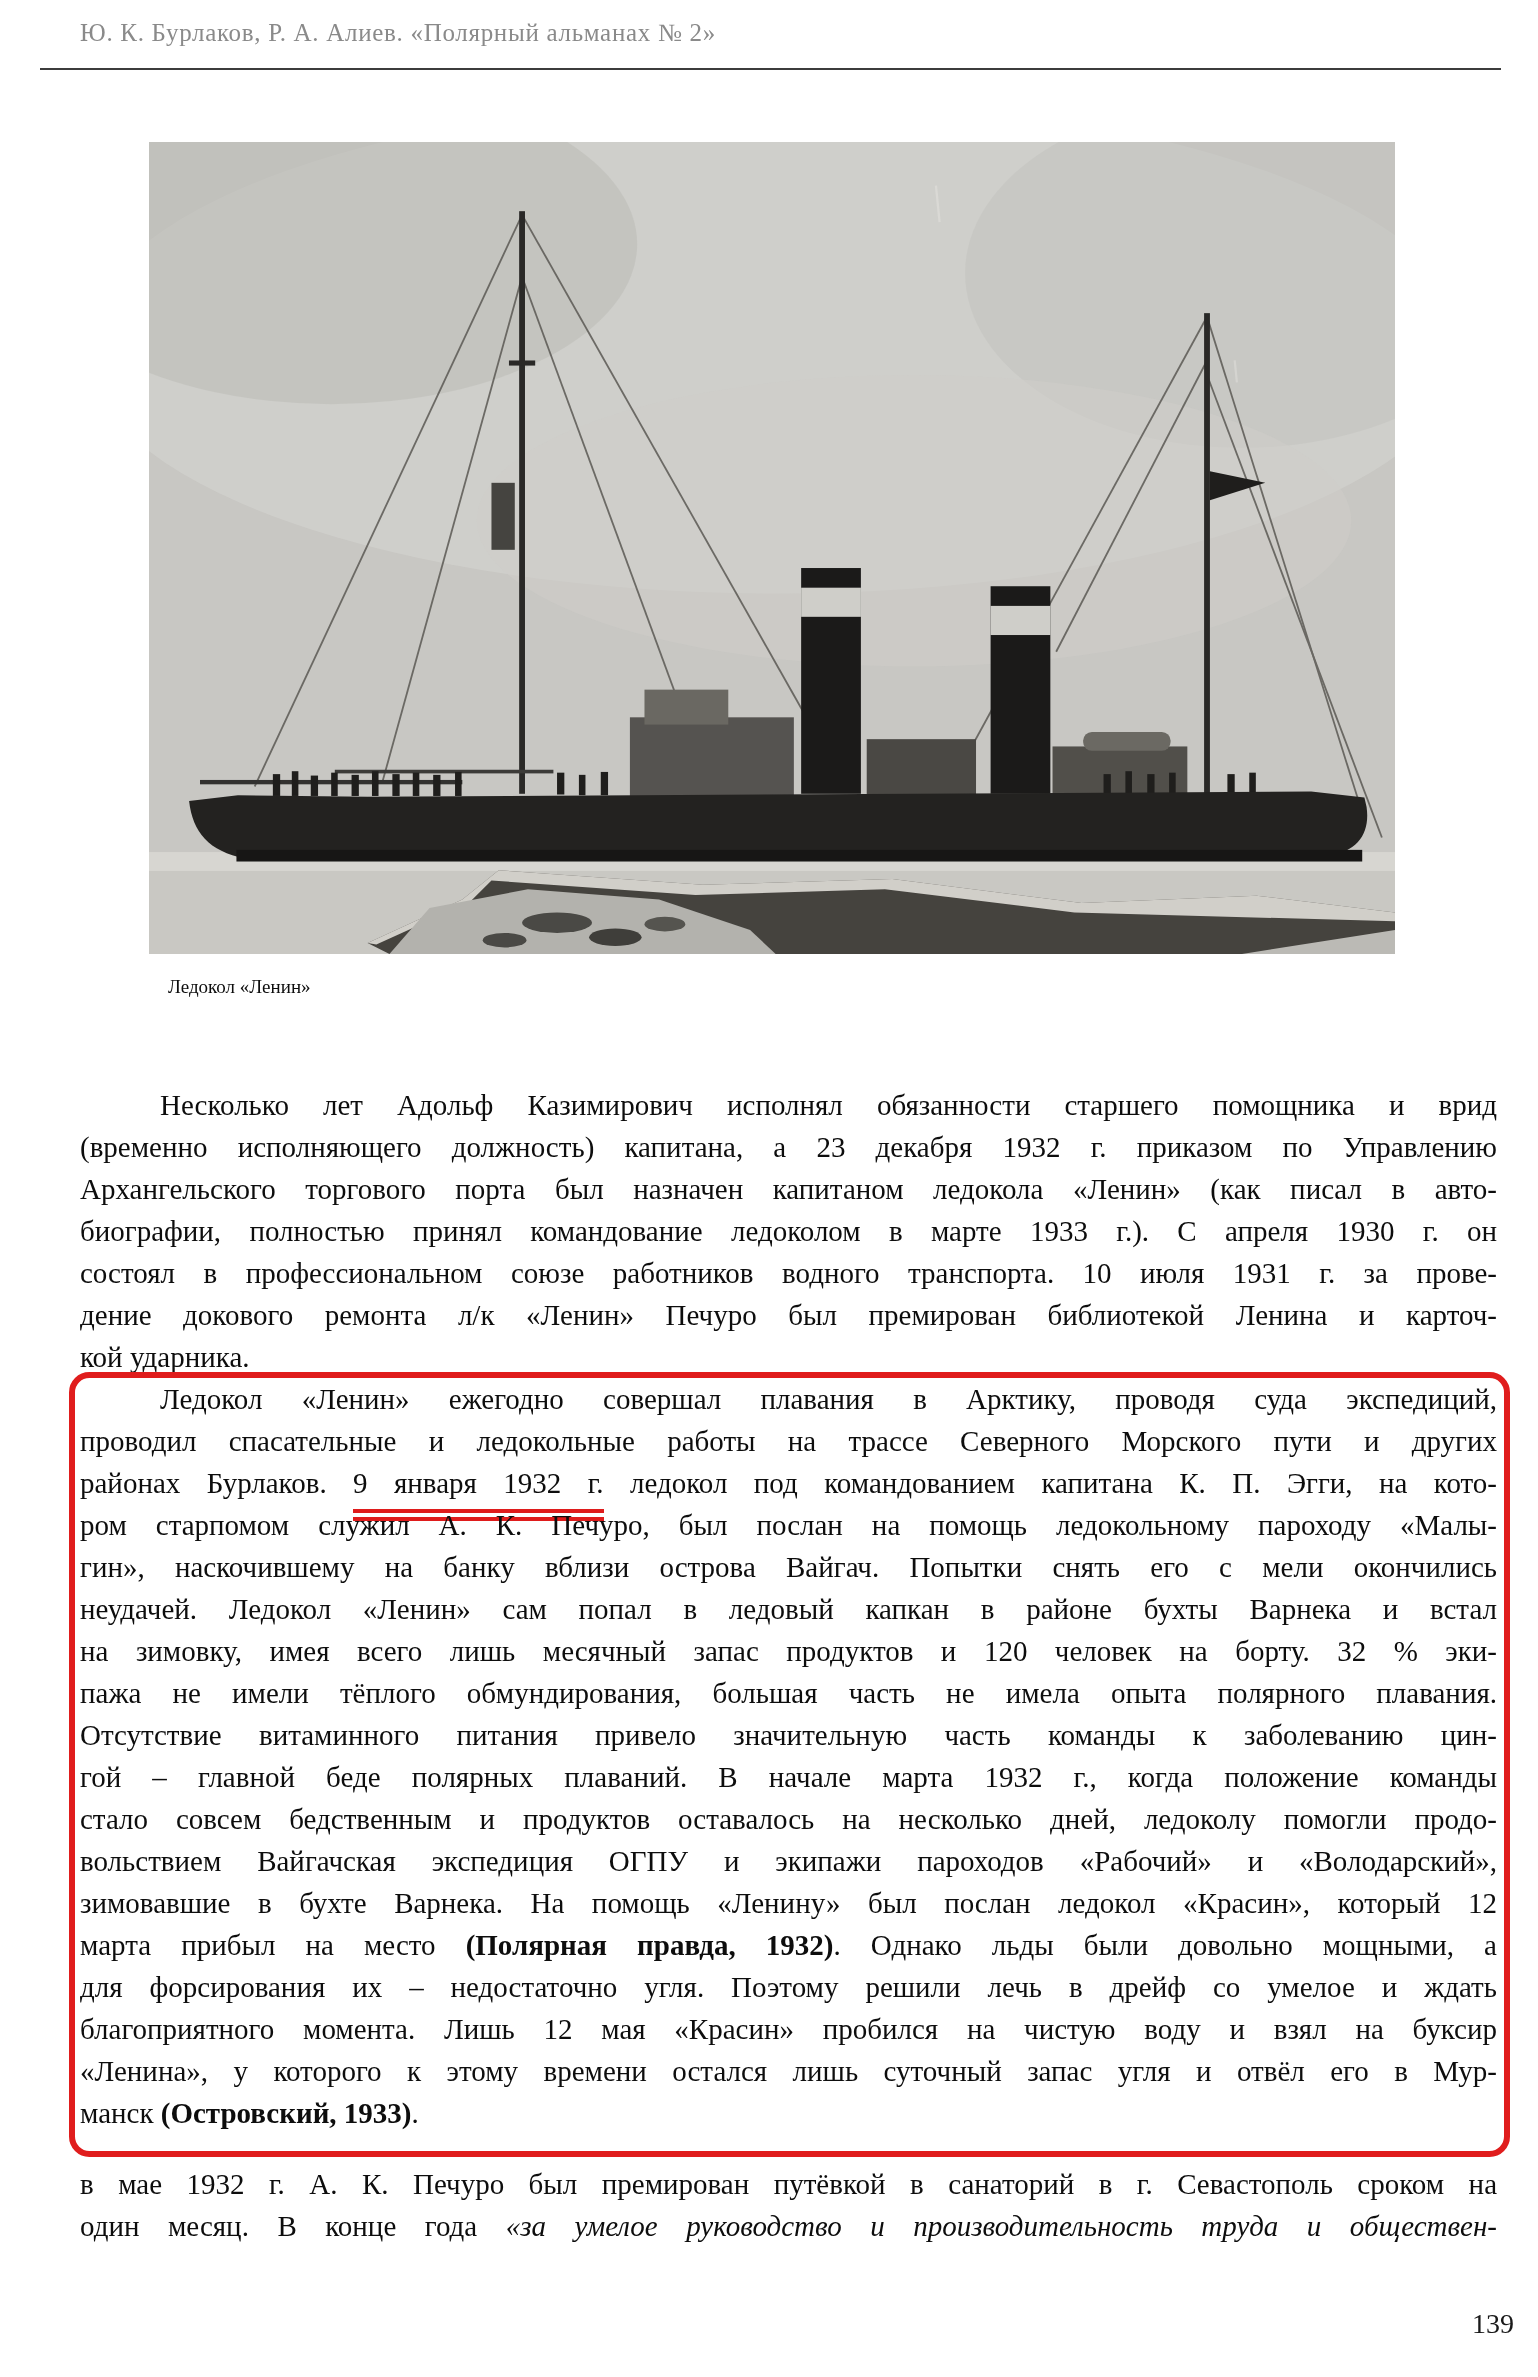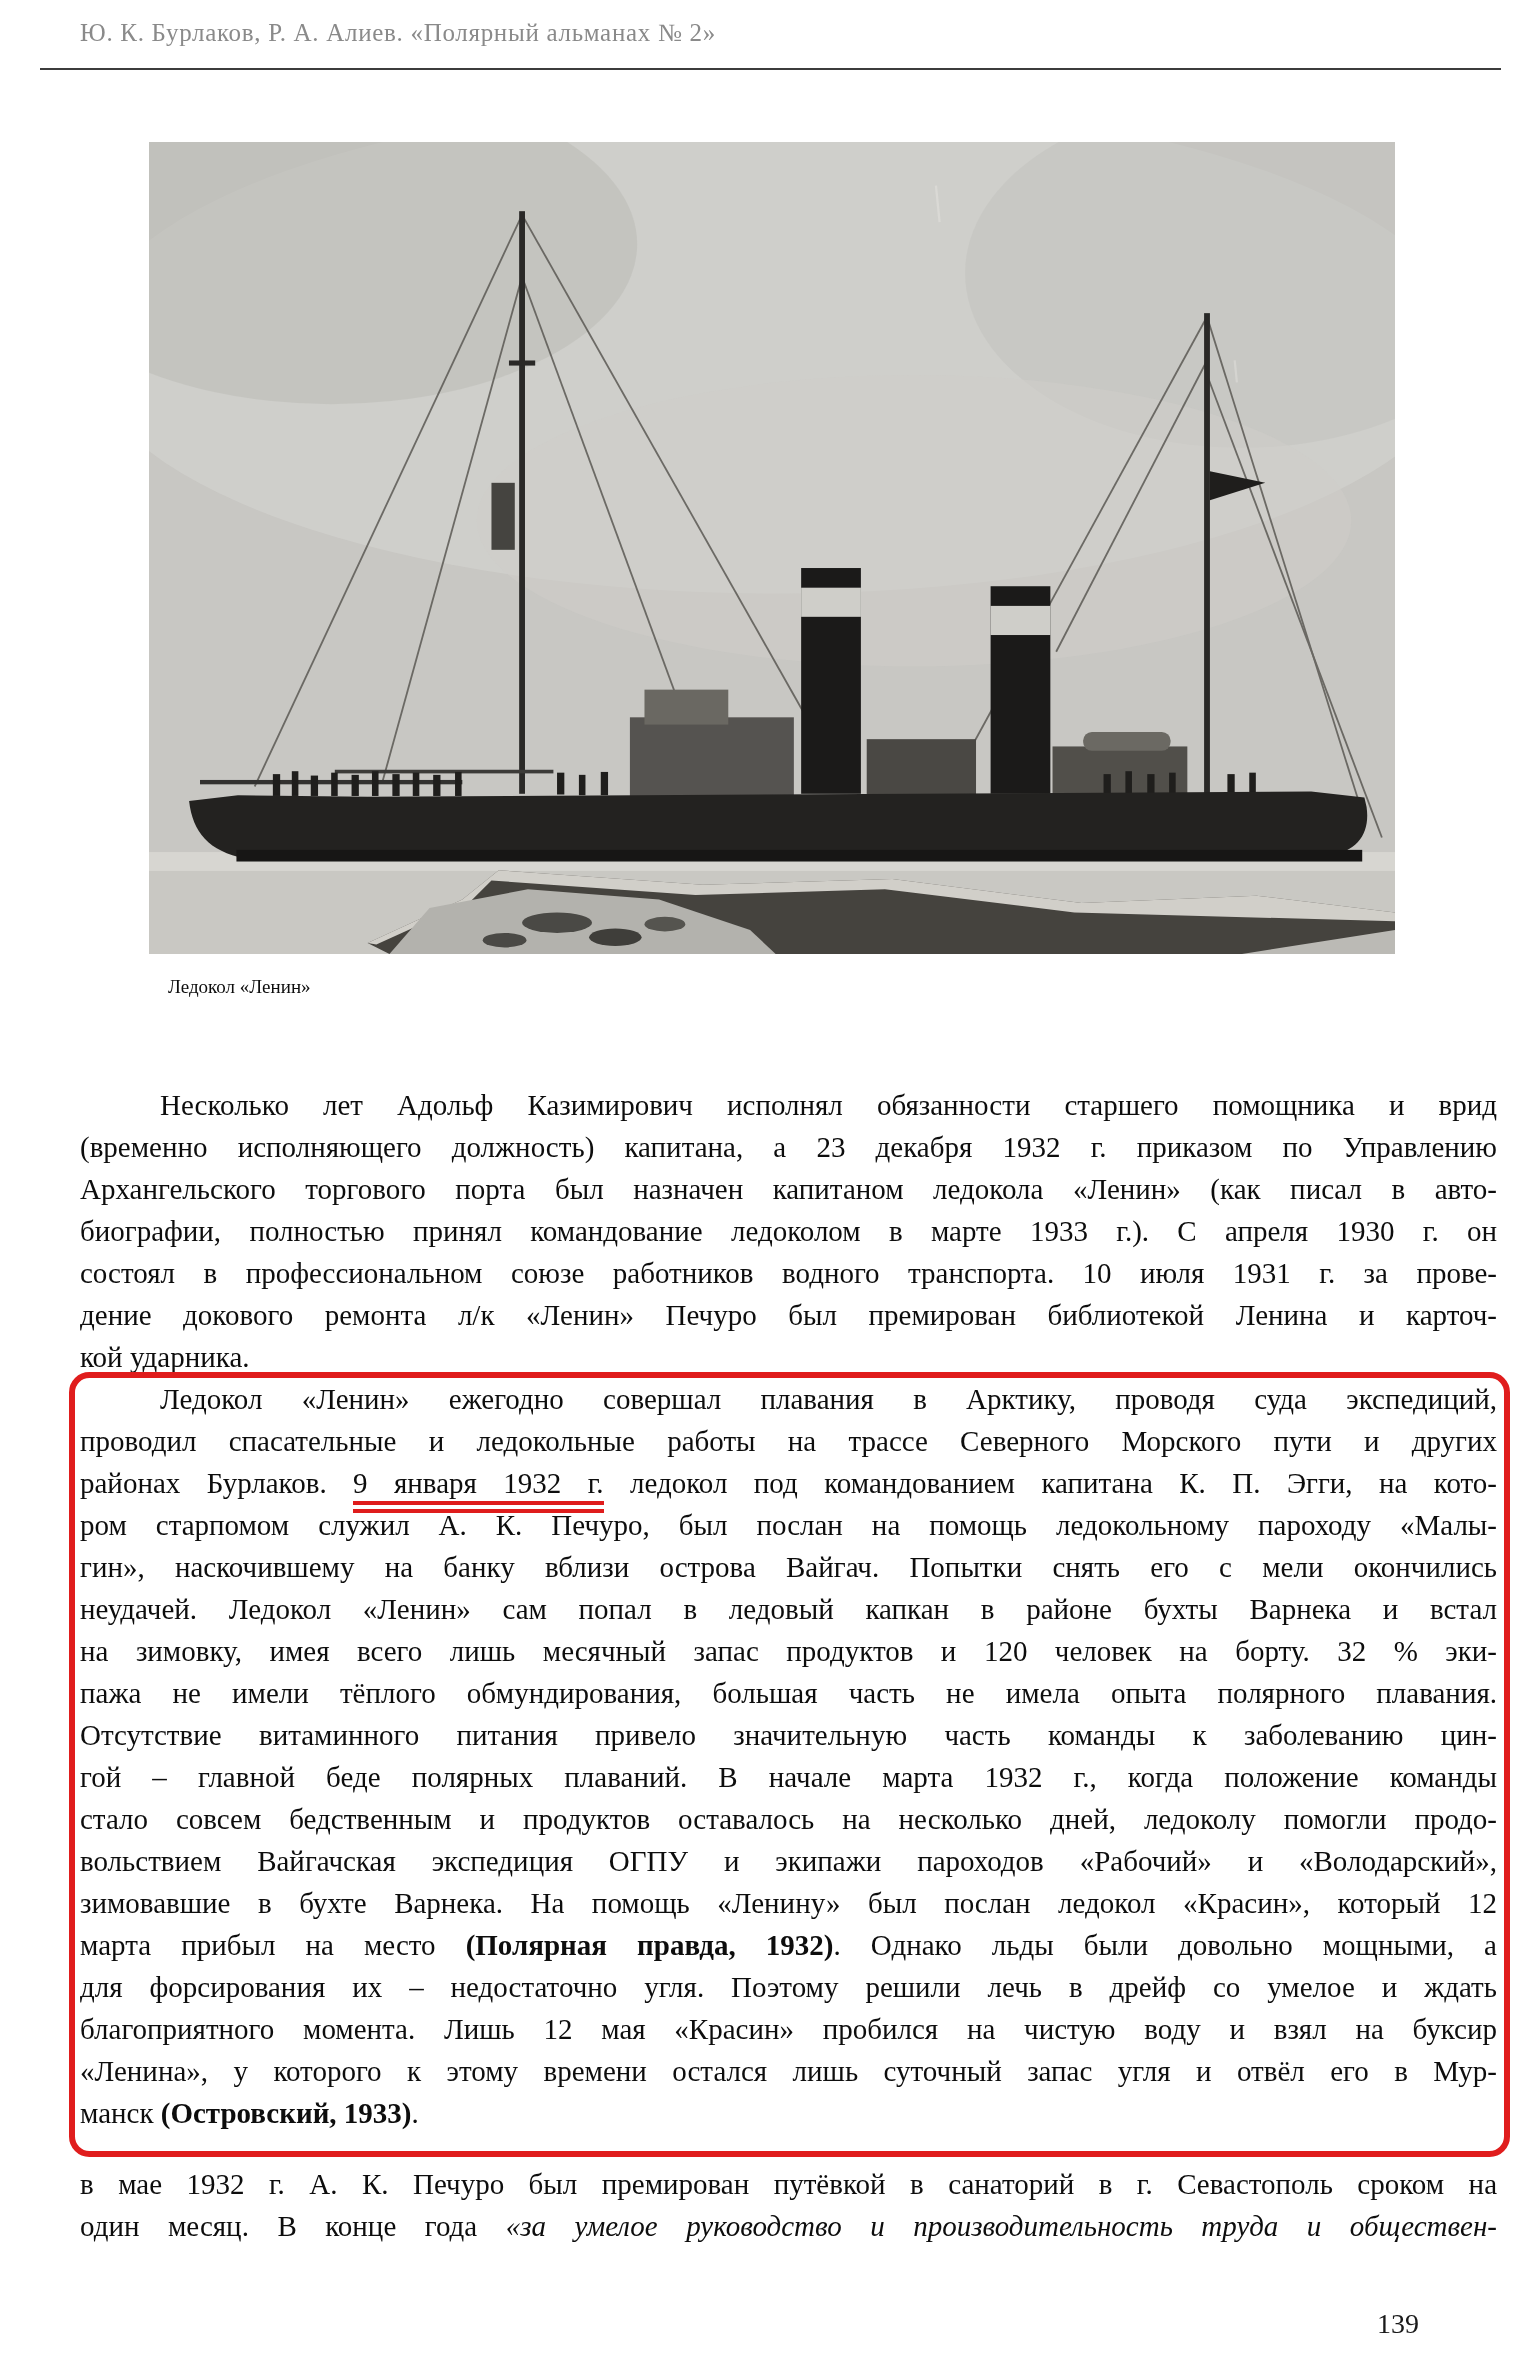--- a/index.html
+++ b/index.html
@@ -37,38 +37,38 @@
   .line{
     height:42px;line-height:42px;
     text-align:justify;text-align-last:justify;
     white-space:normal;
   }
   .line.left{text-align-last:left;}
   .line.indent{text-indent:80px;}
   .seg-b{font-weight:bold;}
   .seg-i{font-style:italic;}
   .seg-u{
-    padding-bottom:14px;
+    padding-bottom:22px;
     background-image:linear-gradient(#df1c1c,#df1c1c),linear-gradient(#df1c1c,#df1c1c);
     background-repeat:no-repeat,no-repeat;
     background-size:100% 4.4px,100% 4.4px;
     background-position:0 100%,0 calc(100% - 8px);
   }
   #para1{top:1084px;}
   #para-boxed{top:1378px;}
   #para3{top:2163px;}
   .highlight-box{
     position:absolute;left:69px;top:1372px;width:1441px;height:785px;
     border:6.6px solid #e01d1d;border-radius:20.4px;
     box-sizing:border-box;
     pointer-events:none;
   }
   .page-number{
     position:absolute;left:1377px;top:2308px;width:137px;
-    font-size:28px;text-align:left;color:#1a1a1a;
+    font-size:28px;text-align:right;color:#1a1a1a;
   }
 </style>
 </head>
 <body>
 
 <div id="page">
 
   <div class="running-header">Ю. К. Бурлаков, Р. А. Алиев.  «Полярный альманах № 2»</div>
   <div class="header-rule"></div>
 

